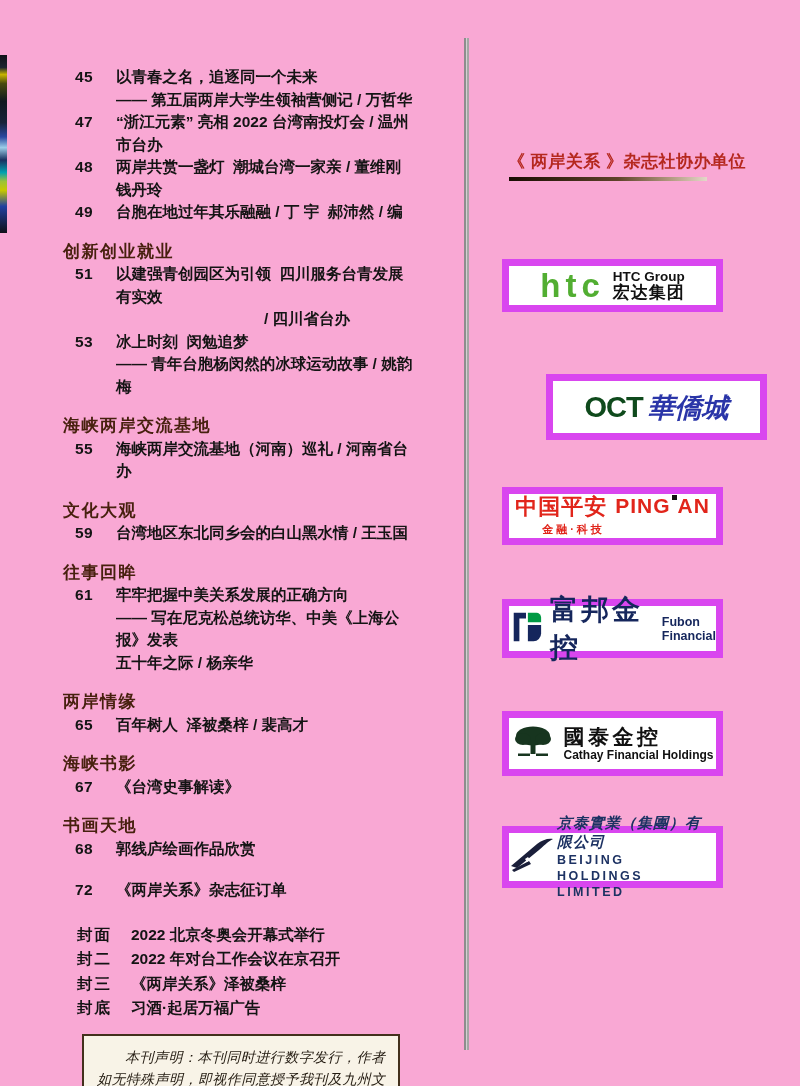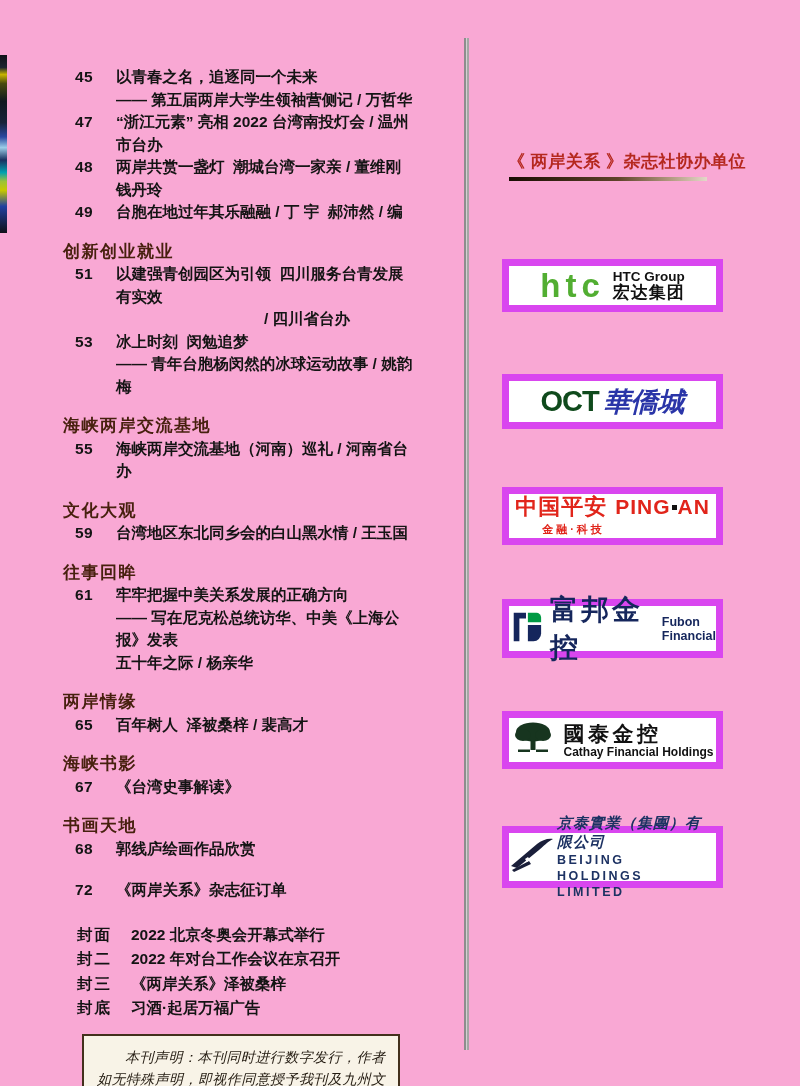--- a/index.html
+++ b/index.html
@@ -48,42 +48,42 @@
     justify-content:center;}
 
   
   #box-htc{top:259px;height:53px;}
   .htc-word{font-size:33px;font-weight:bold;color:#52ae32;letter-spacing:5px;margin-right:8px;line-height:1;}
   .htc-right{text-align:center;color:#111;}
   .htc-group-en{font-size:13.5px;font-weight:bold;line-height:15px;}
   .htc-group-cn{font-size:17px;font-weight:bold;letter-spacing:1px;line-height:18px;}
 
   
-  #box-oct{top:374px;height:55px;}
+  #box-oct{top:374px;height:66px;margin-left:44px;}
   .oct-word{font-size:29px;font-weight:800;color:#0f4a1c;letter-spacing:-1px;line-height:1;}
   .oct-cn{font-family:"DejaVu Serif",serif;font-style:italic;font-weight:bold;
     font-size:27px;color:#2a35a8;margin-left:5px;line-height:1;}
 
   
   #box-pingan{top:487px;height:58px;}
   .pingan-stack{text-align:left;}
-  .pingan-line1{display:flex;align-items:center;}
+  .pingan-line1{display:flex;align-items:flex-start;}
   .pingan-cn{font-size:22px;font-weight:bold;color:#e1251b;letter-spacing:1px;line-height:1.05;}
   .pingan-en{font-size:21px;font-weight:800;color:#e1251b;letter-spacing:1px;margin-left:8px;line-height:1.05;}
   .pingan-sq{display:inline-block;width:5px;height:5px;background:#111;margin:0 1px;}
   .pingan-en2{font-size:21px;font-weight:800;color:#e1251b;letter-spacing:1px;line-height:1.05;}
   .pingan-sub{font-size:11px;font-weight:bold;color:#e1251b;letter-spacing:3px;margin:3px 0 0 27px;}
 
   
   #box-fubon{top:599px;height:59px;}
   .fubon-cn{font-size:28px;font-weight:bold;color:#15265c;letter-spacing:3px;margin:0 13px 0 7px;}
   .fubon-en{color:#15265c;font-size:12.5px;font-weight:bold;line-height:14px;}
 
   
-  #box-cathay{top:711px;height:58px;}
+  #box-cathay{top:711px;height:65px;}
   .cathay-stack{margin-left:8px;}
   .cathay-cn{font-size:21px;font-weight:bold;color:#111;letter-spacing:3.5px;line-height:23px;}
   .cathay-en{font-size:12px;font-weight:bold;color:#111;line-height:14px;}
 
   
   #box-beijing{top:826px;height:62px;}
   .bj-stack{margin-left:2px;}
   .bj-cn{font-family:"DejaVu Serif",serif;font-style:italic;font-weight:bold;
     font-size:15px;color:#1d3263;letter-spacing:1px;line-height:19px;}
   .bj-en{font-size:12.5px;font-weight:bold;color:#1d3263;letter-spacing:2.5px;

